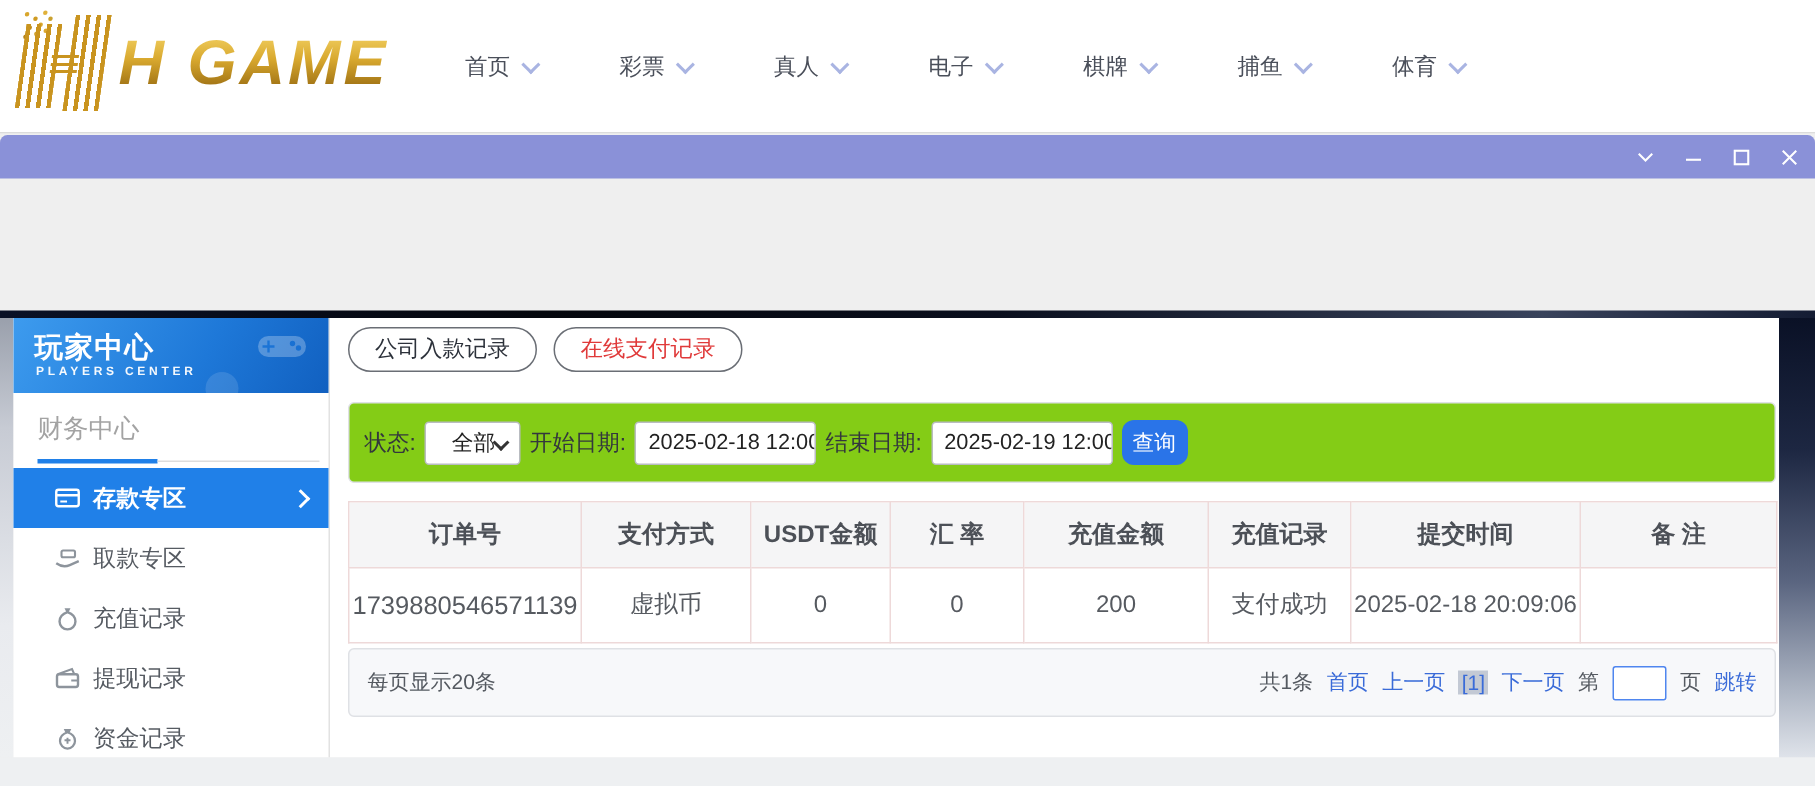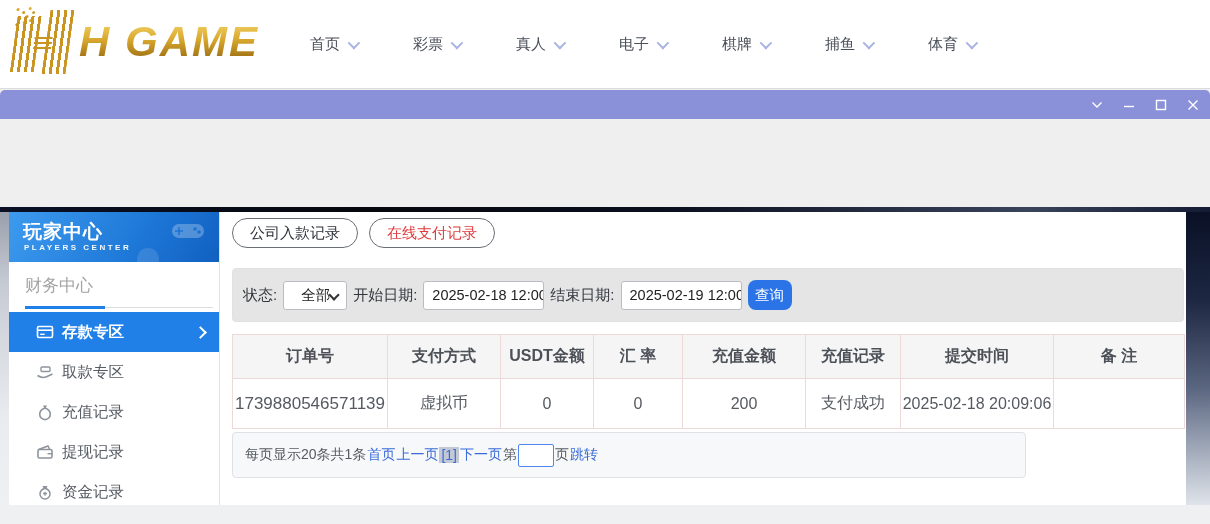--- a/index.html
+++ b/index.html
@@ -55,37 +55,37 @@
   .sb-item.active .sb-icon{color:#fff;}
   .sb-item.active .sb-label{font-weight:700;}
   .sb-arrow{position:absolute;right:14px;width:7px;height:7px;border-right:2px solid #fff;border-top:2px solid #fff;transform:rotate(45deg);}
 
   
   .main{position:absolute;left:220px;top:212px;width:966px;height:293px;background:#fff;}
   .tabs{position:absolute;left:12px;top:6px;display:flex;gap:11px;}
   .tab-pill{height:30px;line-height:28px;padding:0 17px;border:1px solid #6a6e75;border-radius:16px;background:#fff;font-size:15px;color:#2c313a;cursor:pointer;box-sizing:border-box;}
   .tab-pill.active{color:#e03a3a;}
 
-  .filter-card{position:absolute;left:12px;top:56px;width:952px;height:54px;box-sizing:border-box;background:#e5e5e5;border:1px solid #dfe1e5;border-radius:4px;display:flex;align-items:center;padding-left:10px;gap:6px;}
+  .filter-card{position:absolute;left:12px;top:56px;width:952px;height:54px;box-sizing:border-box;background:#84cc16;border:1px solid #dfe1e5;border-radius:4px;display:flex;align-items:center;padding-left:10px;gap:6px;}
   .f-label{font-size:15px;color:#33373d;}
   .f-select{position:relative;width:64px;height:29px;background:#fff;border:1px solid #b9bcc1;border-radius:3px;display:flex;align-items:center;cursor:pointer;box-sizing:border-box;}
   .f-select .sel-text{margin-left:17px;font-size:14.5px;color:#222;}
   .sel-chev{position:absolute;right:8px;top:9px;width:6px;height:6px;border-right:2px solid #333;border-bottom:2px solid #333;transform:rotate(45deg);}
   .f-input{width:121px;height:29px;box-sizing:border-box;border:1px solid #b9bcc1;border-radius:3px;background:#fff;font-family:inherit;font-size:14.5px;color:#222;padding:0 0 0 8px;}
   .f-btn{width:44px;height:30px;background:#2a74e8;color:#fff;border:none;border-radius:8px;font-size:14.5px;font-family:Liberation Sans, sans-serif;cursor:pointer;}
 
   .records{position:absolute;left:12px;top:122px;width:952px;border-collapse:collapse;table-layout:fixed;}
   .records th,.records td{border:1px solid #eed9d9;height:41px;text-align:center;overflow:hidden;white-space:nowrap;}
   .records th{background:#f5f5f6;font-size:16px;font-weight:700;color:#4c5057;}
   .records td{font-size:16px;color:#565a60;background:#fff;}
   .records td.order-no{font-size:17px;padding:4px 1px;}
 
-  .pager{position:absolute;left:12px;top:220px;width:794px;height:46px;box-sizing:border-box;background:#f7f8fa;border:1px solid #dfe1e5;border-radius:4px;display:flex;align-items:center;justify-content:flex-start;padding:0 12px;}
+  .pager{position:absolute;left:12px;top:220px;width:952px;height:46px;box-sizing:border-box;background:#f7f8fa;border:1px solid #dfe1e5;border-radius:4px;display:flex;align-items:center;justify-content:space-between;padding:0 12px;}
   .pager-left{font-size:14px;color:#555a61;}
-  .pager-right{display:flex;align-items:center;gap:1px;font-size:14px;color:#555a61;}
+  .pager-right{display:flex;align-items:center;gap:9px;font-size:14px;color:#555a61;}
   .pg-link{color:#3a6bd8;cursor:pointer;}
   .pg-current{color:#3a6bd8;background:#c3c9d4;padding:0 2px;cursor:default;}
   .pg-input{width:36px;height:23px;box-sizing:border-box;border:1px solid #4f86ef;border-radius:2px;background:#fff;font-family:inherit;font-size:14px;text-align:center;}
 
   .bottom-strip{position:absolute;left:0;top:505px;width:1210px;height:19px;background:#eef0f2;}
 </style>
 </head>
 <body>
 
 <div class="stage">

